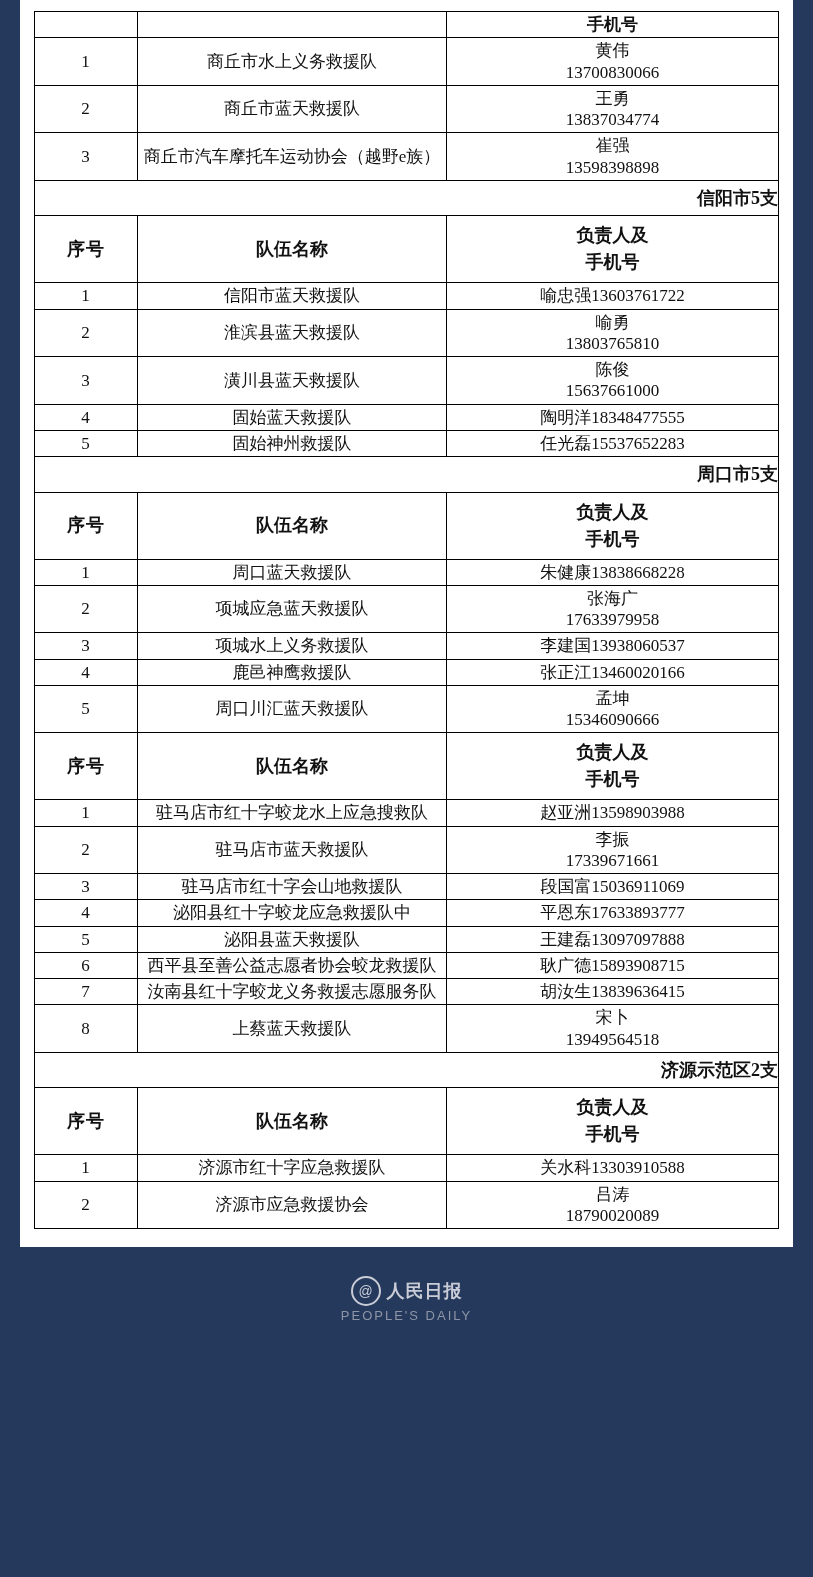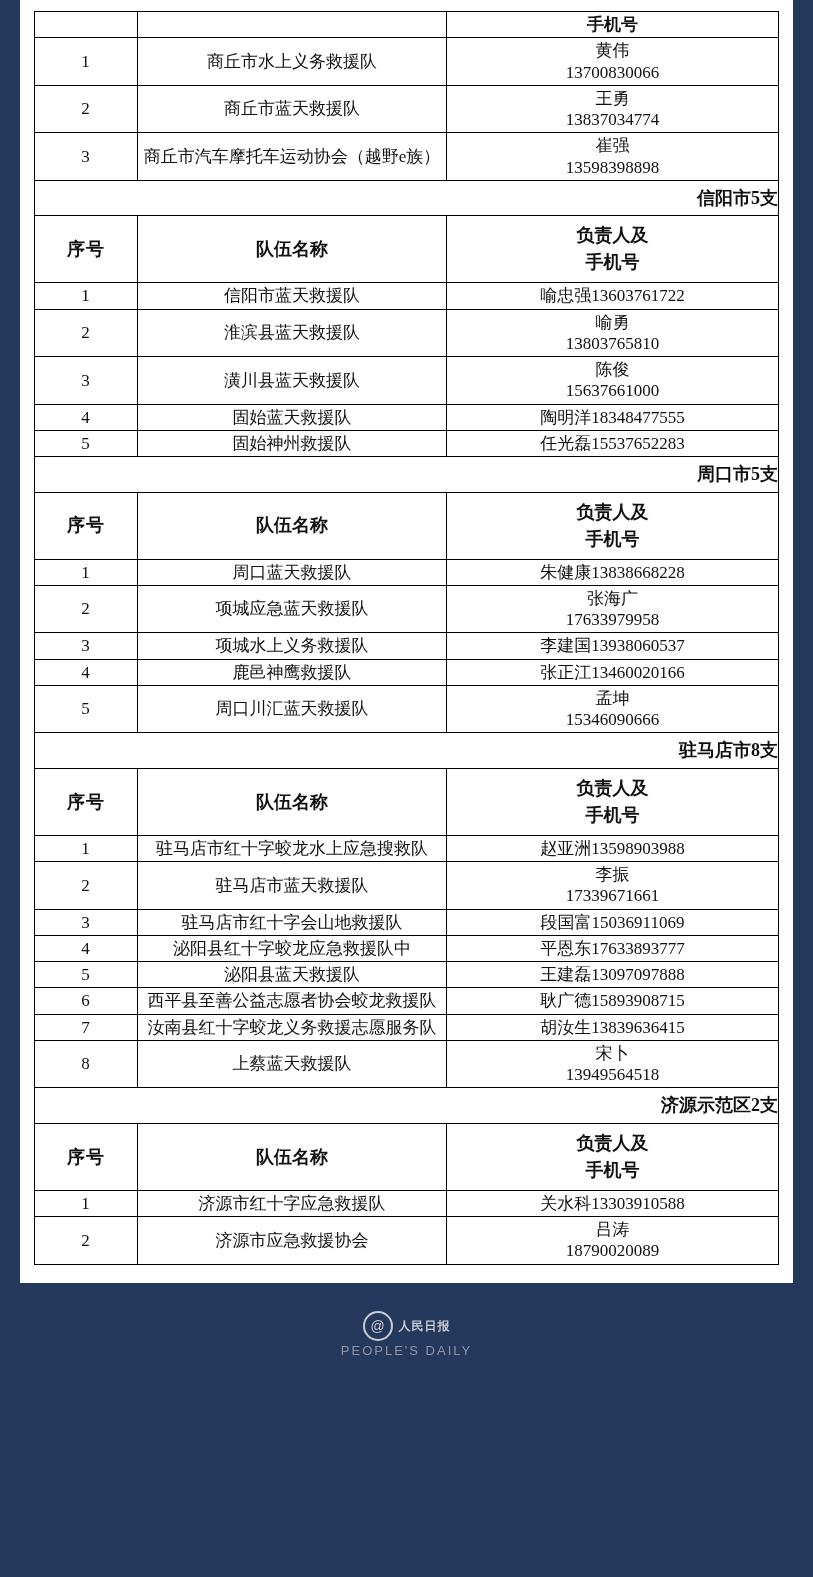--- a/index.html
+++ b/index.html
@@ -94,21 +94,21 @@
     border: 2px solid #c9ccd6;
     color: #c9ccd6;
     font-size: 14px;
     display: flex;
     align-items: center;
     justify-content: center;
     font-family: "Liberation Sans", sans-serif;
   }
   .logo-cn {
     color: #c9ccd6;
-    font-size: 12px;
+    font-size: 18px;
     font-weight: bold;
     letter-spacing: 1px;
   }
   .logo-en {
     color: #8e95a6;
     font-size: 13px;
     letter-spacing: 2px;
     font-family: "Liberation Sans", sans-serif;
   }
 </style>
@@ -230,23 +230,20 @@
             <td class="team"><span>鹿邑神鹰救援队</span></td>
             <td class="person"><span>张正江13460020166</span></td>
           </tr>
           <tr>
             <td class="idx">5</td>
             <td class="team"><span>周口川汇蓝天救援队</span></td>
             <td class="person twoline">
               <span class="l1">孟坤</span>
               <span class="l2">15346090666</span>
             </td>
-          </tr>
-          <tr class="sect">
-            <td colspan="3">驻马店市8支</td>
           </tr>
           <tr class="head">
             <td class="idx">序号</td>
             <td class="team" style="text-align:center;">队伍名称</td>
             <td class="hd-person twoline">
               <span class="l1">负责人及</span>
               <span class="l2">手机号</span>
             </td>
           </tr>
           <tr>

